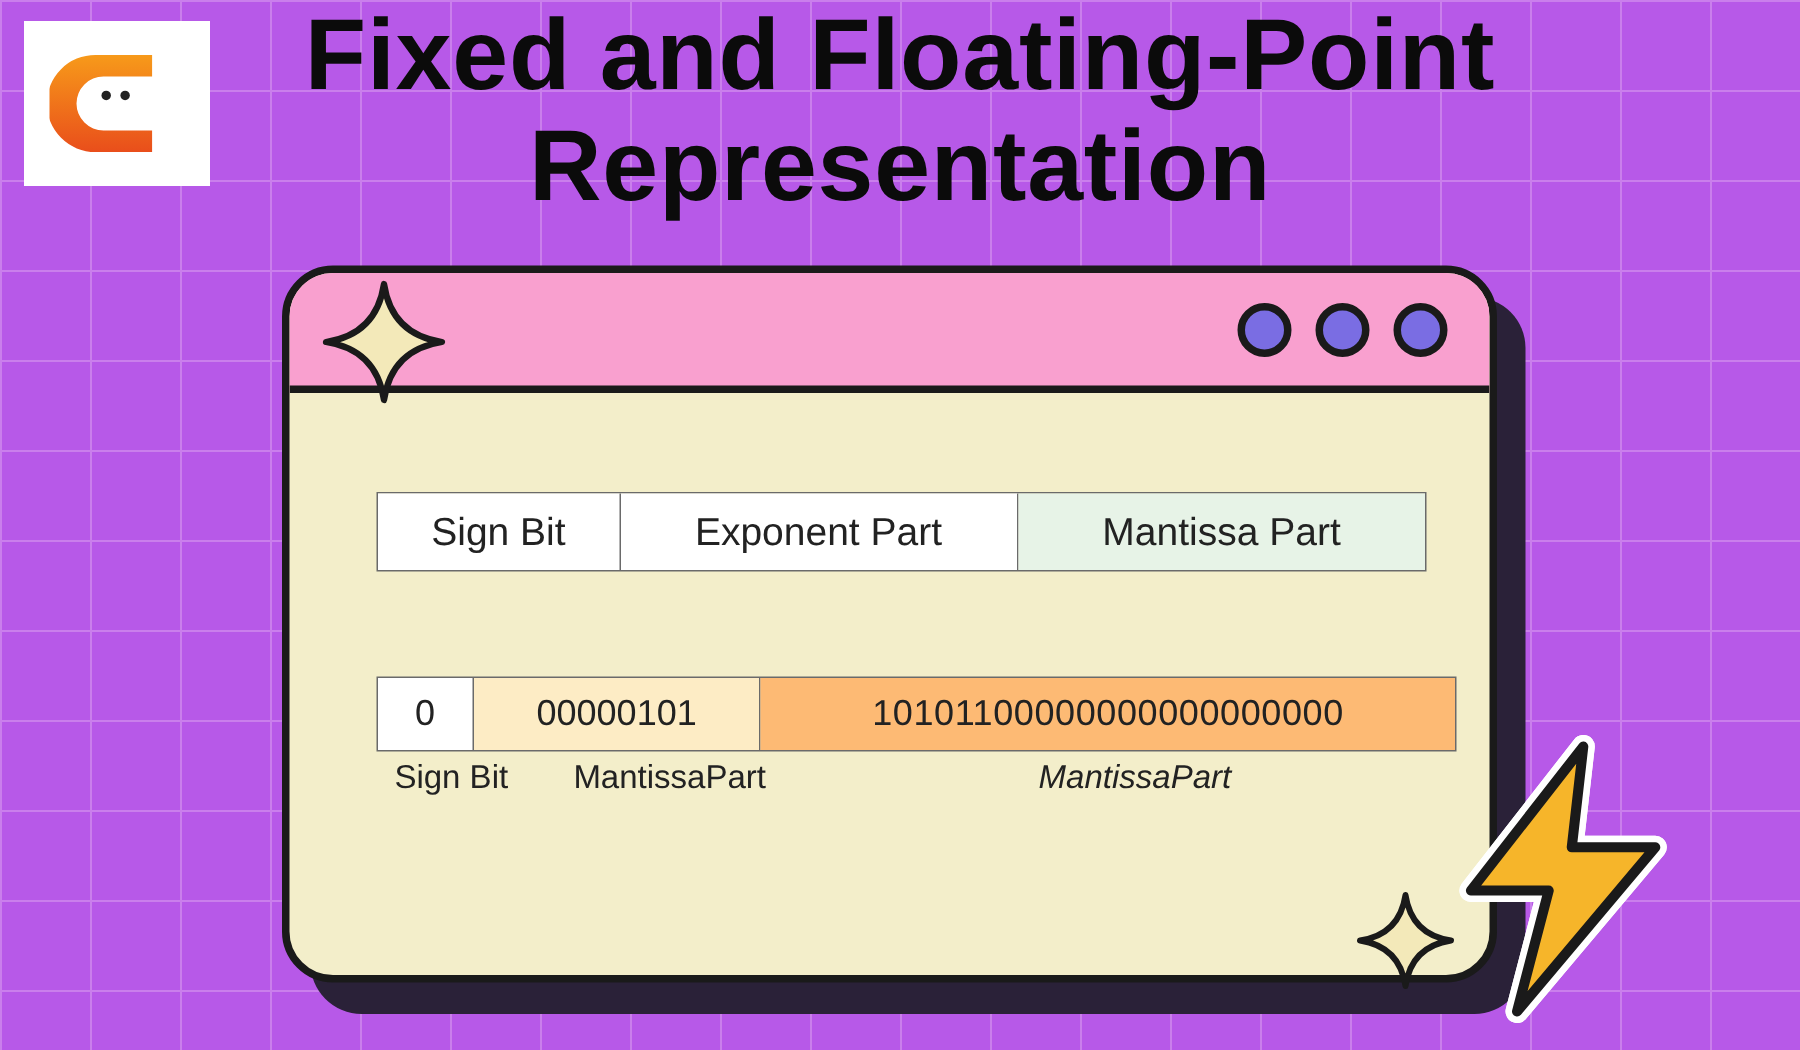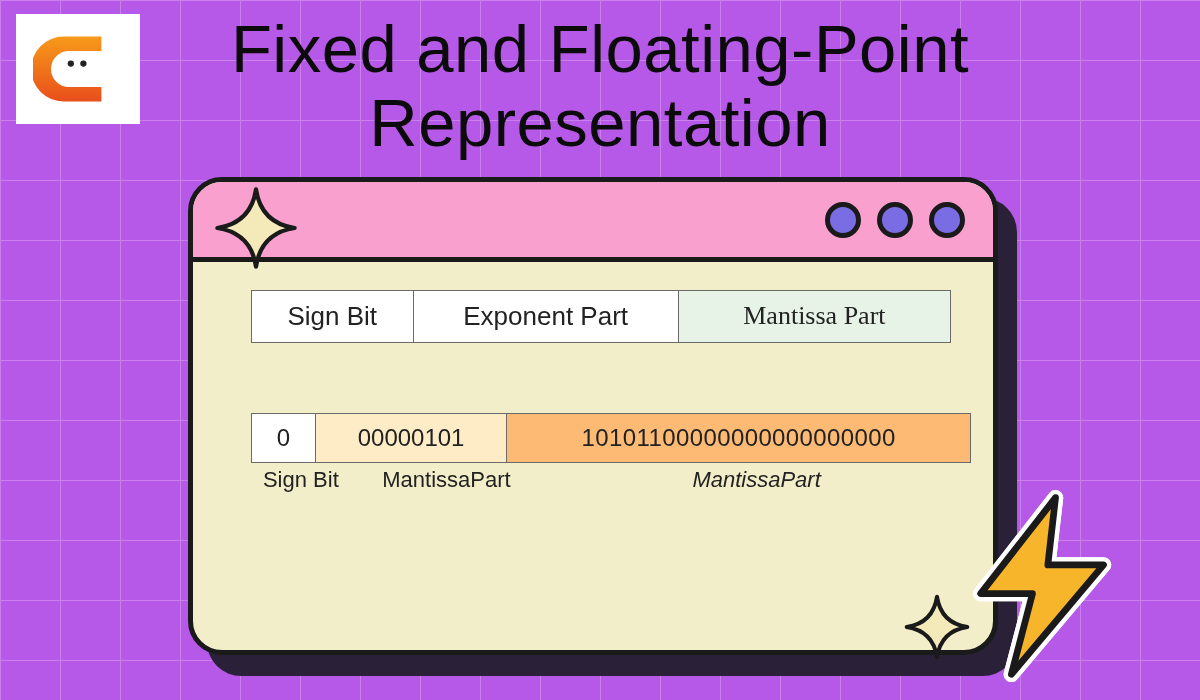--- a/index.html
+++ b/index.html
@@ -27,25 +27,25 @@
     left: 16px;
     width: 124px;
     height: 110px;
     background: #fff;
     display: flex;
     align-items: center;
     justify-content: center;
   }
   .title {
     position: absolute;
-    top: 12px;
+    top: 0px;
     left: 0;
     right: 0;
     text-align: center;
-    font-weight: 400;
+    font-weight: 700;
     font-size: 67px;
     line-height: 1.1;
     color: #0b0b0b;
     letter-spacing: 0.5px;
   }
   
   .win-shadow {
     position: absolute;
     top: 198px;
     left: 207px;
@@ -78,40 +78,41 @@
     border: 5px solid #1a1a1a;
     top: 20px;
   }
   .c1 { right: 132px; background: #7a6de3; }
   .c2 { right: 80px;  background: #7a6de3; }
   .c3 { right: 28px;  background: #7a6de3; }
   .content {
     position: relative;
     padding: 28px 28px 20px 30px;
     height: calc(100% - 80px);
+    margin-top: 38px;
   }
   
   .row1 {
     display: flex;
     width: 700px;
     margin-left: 28px;
     border: 1px solid #6a6a6a;
   }
   .row1 .cell {
     padding: 10px 4px;
     text-align: center;
     font-size: 26px;
     color: #222;
     border-right: 1px solid #6a6a6a;
     font-family: Arial;
   }
   .row1 .cell:last-child { border-right: none; }
   .row1 .sign { width: 162px; background: #ffffff; }
   .row1 .expo { width: 266px; background: #ffffff; }
-  .row1 .mant { width: 272px; background: #e7f3e7; font-family: Liberation Serif, serif; }
+  .row1 .mant { width: 272px; background: #e7f3e7; }
   
   .row2wrap {
     margin-top: 70px;
     margin-left: 28px;
     width: 720px;
   }
   .row2 {
     display: flex;
     border: 1px solid #6a6a6a;
   }

